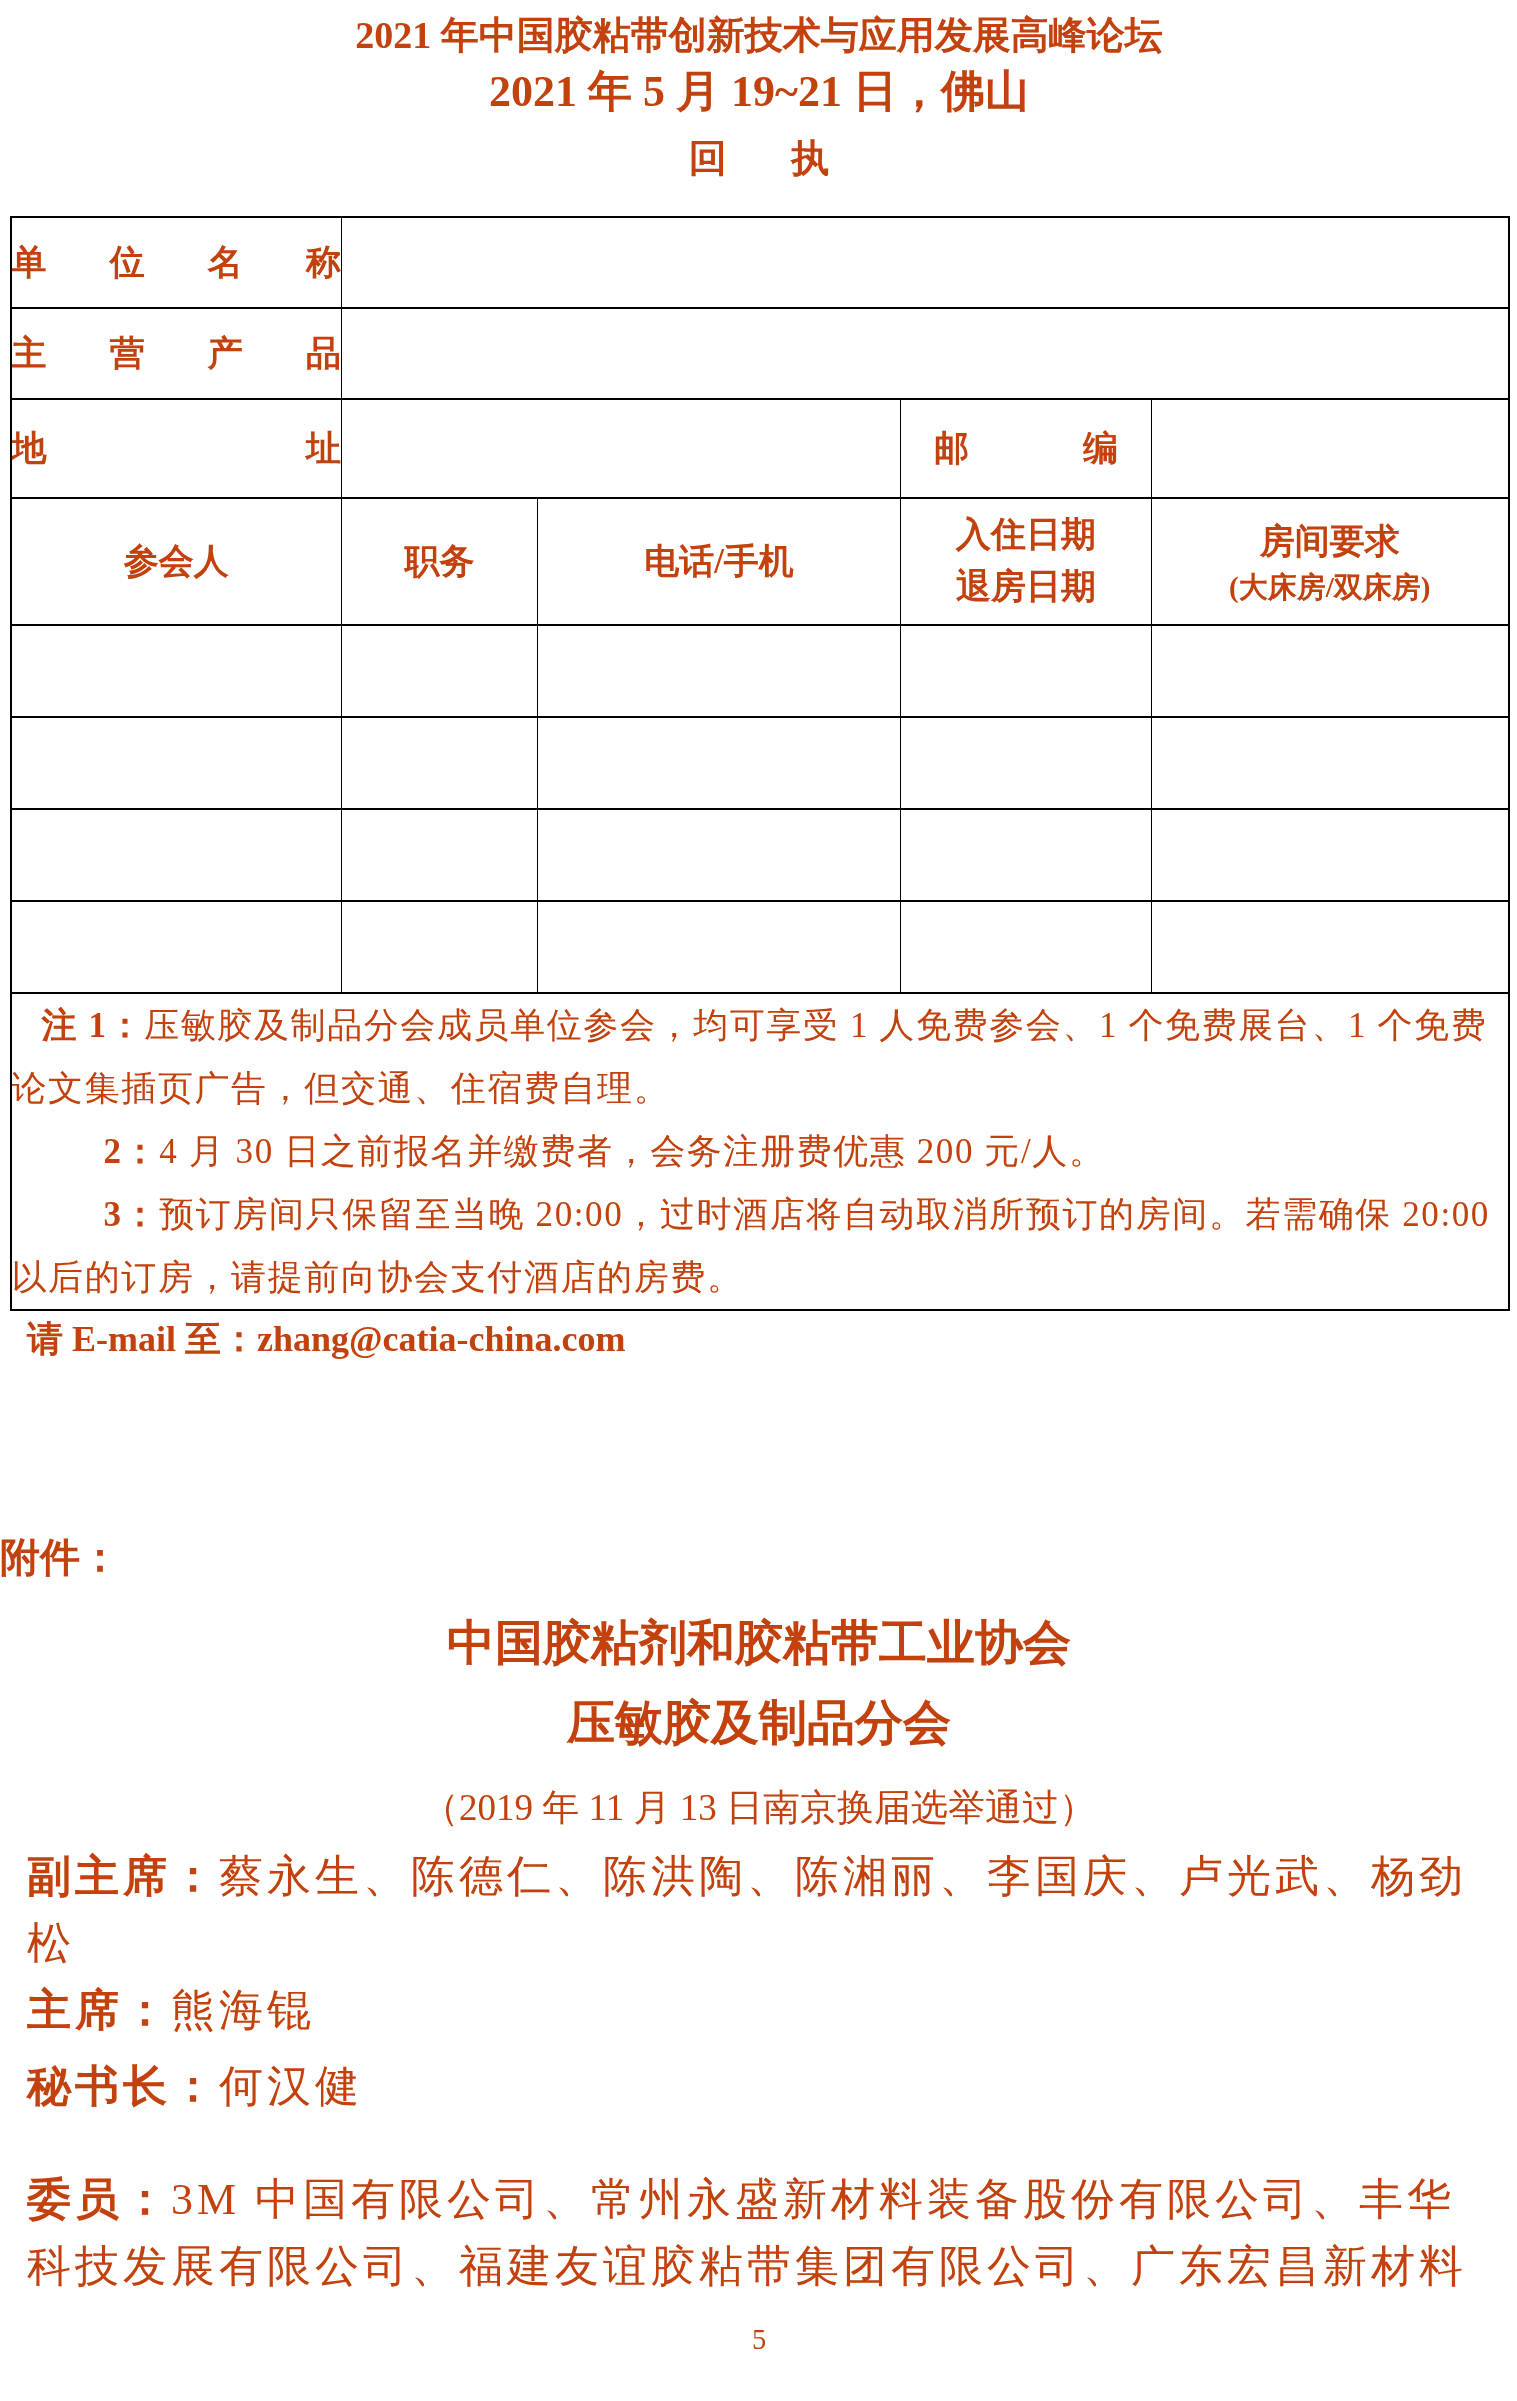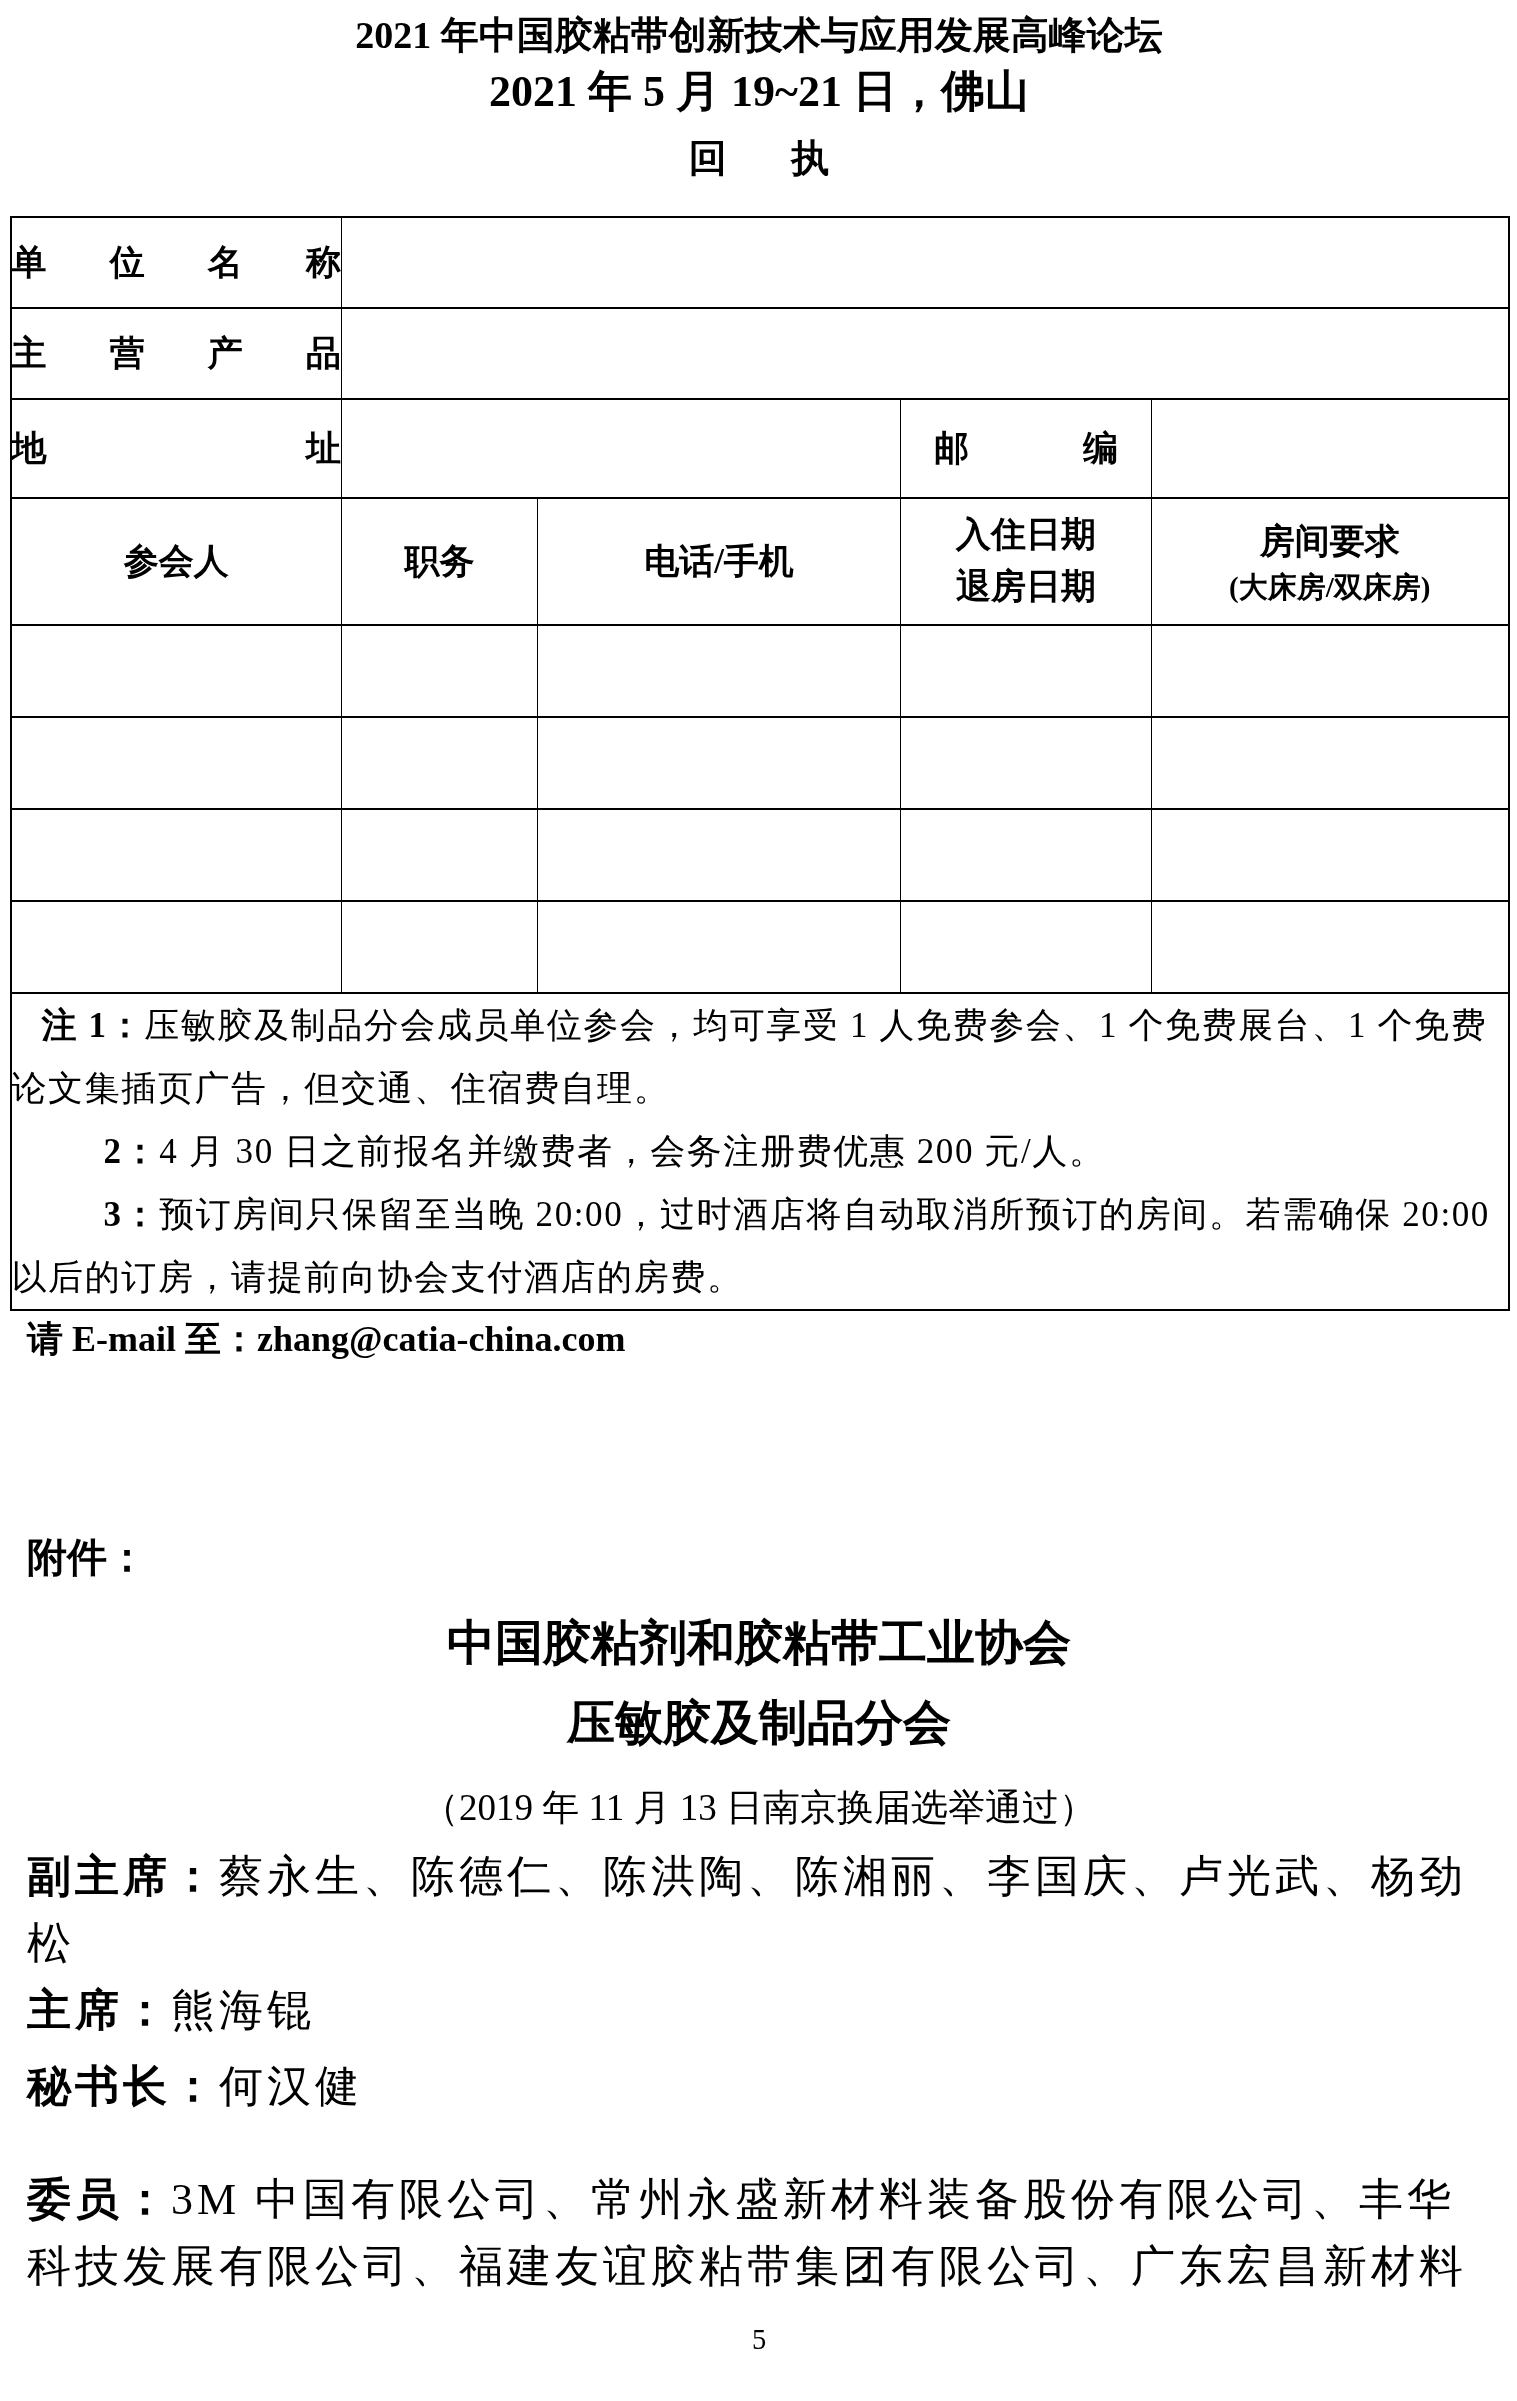--- a/index.html
+++ b/index.html
@@ -5,21 +5,21 @@
   html, body {
     margin: 0;
     padding: 0;
     background: #ffffff;
   }
   .page {
     position: relative;
     width: 1518px;
     height: 2401px;
     background: #ffffff;
-    color: #000000;
+    color: #c2410c;
     font-family: "Liberation Serif", "DejaVu Serif", serif;
     overflow: hidden;
     box-sizing: border-box;
   }
   
   .title1 {
     margin: 12.7px 0 0 0;
     font-size: 38px;
     font-weight: bold;
     line-height: 44px;
@@ -100,21 +100,20 @@
   
   .email-line {
     margin: 8px 0 0 0;
     padding-left: 27px;
     font-size: 36px;
     font-weight: bold;
     line-height: 41px;
   }
   .attach-label {
     margin: 174px 0 0 0;
-    padding-left: 27px;
     font-size: 40px;
     font-weight: bold;
     line-height: 48px;
   }
   .org1 {
     margin: 33px 0 0 0;
     font-size: 48px;
     font-weight: bold;
     line-height: 55px;
     text-align: center;

